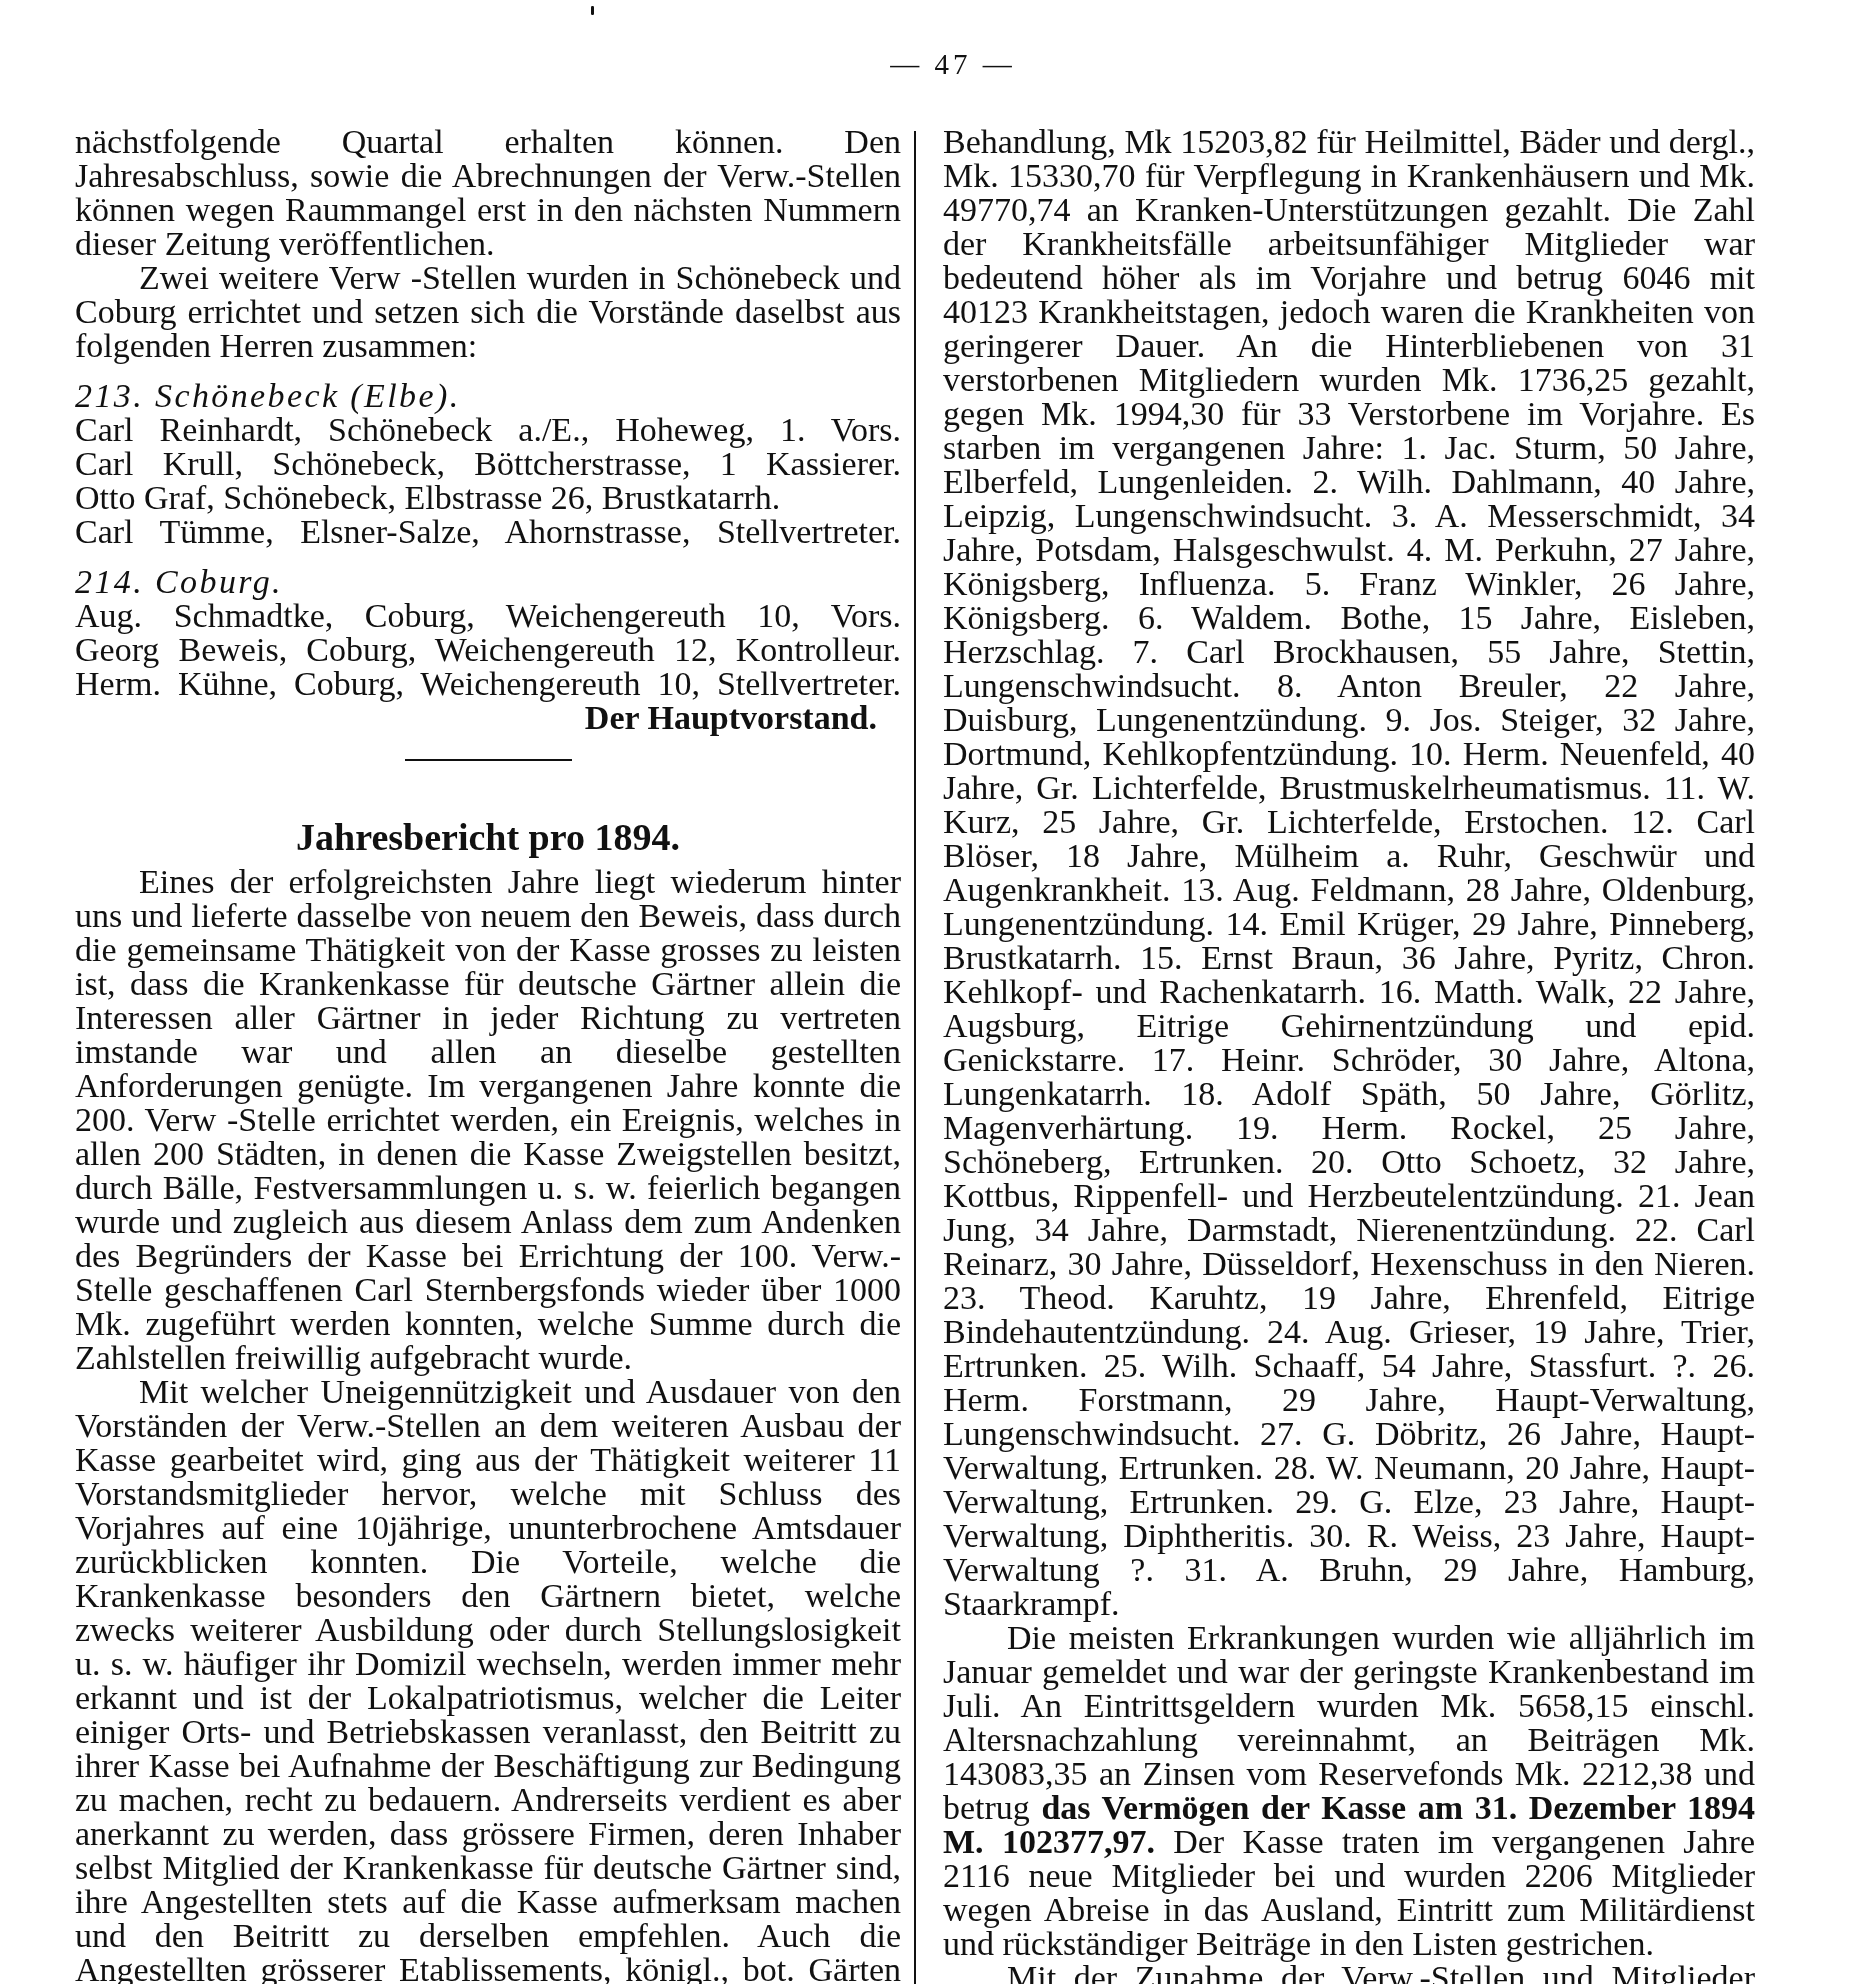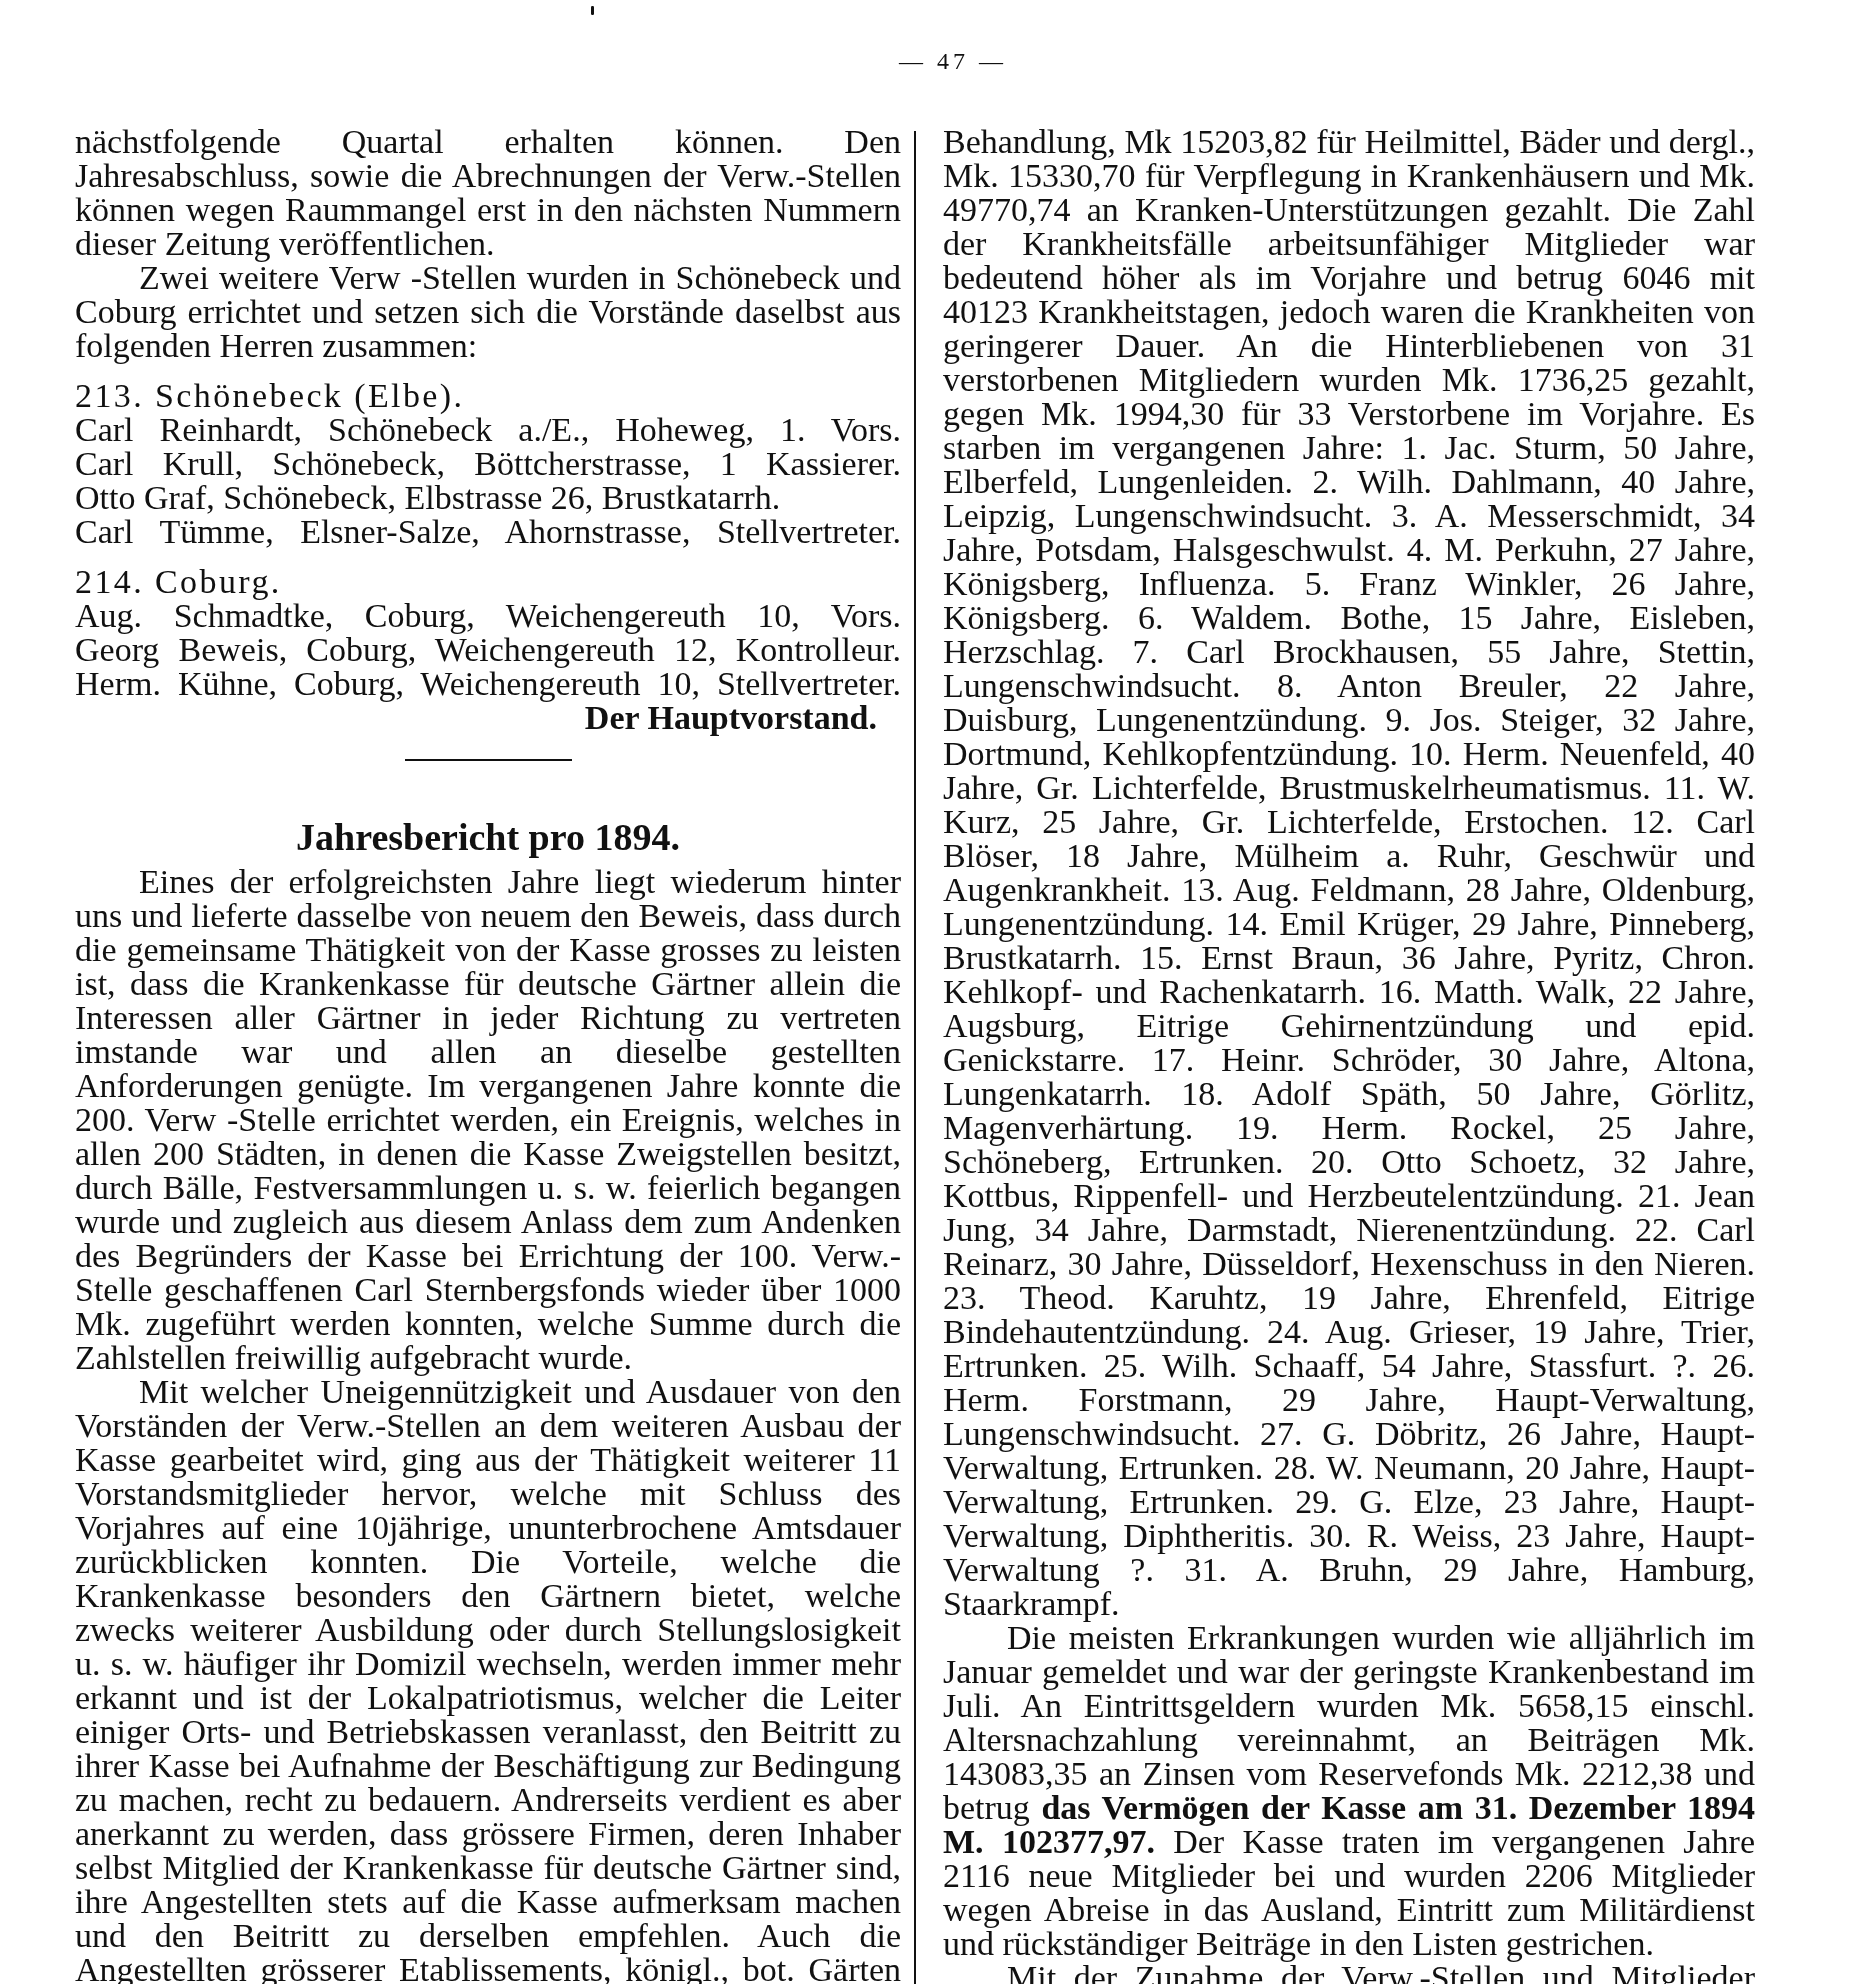--- a/index.html
+++ b/index.html
@@ -3,39 +3,39 @@
 <meta charset="utf-8">
 <style>
   html, body { margin: 0; padding: 0; background: #ffffff; }
   body {
     width: 1876px; height: 2626px; position: relative; overflow: hidden;
     font-family: "Liberation Serif", "DejaVu Serif", serif;
     color: #111111;
   }
   .page-num {
     position: absolute; top: 48px; left: 854px; width: 198px;
-    text-align: center; font-size: 24px; letter-spacing: 4px;
+    text-align: center; font-size: 29px; letter-spacing: 4px;
   }
   .speck { position: absolute; top: 6px; left: 591px; width: 3.2px; height: 8.7px; background: #111; border-radius: 1.2px; }
   .col {
     position: absolute; top: 125px; width: 826px;
     font-size: 29px; line-height 34px;
   }
   .col p {
     margin: 0; text-align: justify; line-height: 34px; font-size: 34px;
     hyphens: manual;
   }
   .col p.indent { text-indent: 64px; }
   #col-left { left: 75px; width: 826px; }
   #col-right { left: 943px; width: 812px; }
   .divider {
     position: absolute; left: 914px; top: 131px; width: 2.4px; height: 2346px;
     background: #111;
   }
-  .center { text-align: right; }
+  .center { text-align: right; font-style: italic; }
   .right { text-align: right !important; }
   .spaced { letter-spacing: 2.4px; }
   .bold { font-weight: bold; }
   .heading {
     text-align: center; font-weight: bold; font-size: 38px; line-height: 48px;
     margin: 4px;
   }
   .rule { height: 2.4px; background: #111; margin: 0 auto; }
   .gap-s { height: 16px; }
   .signers p { text-align: center; }

